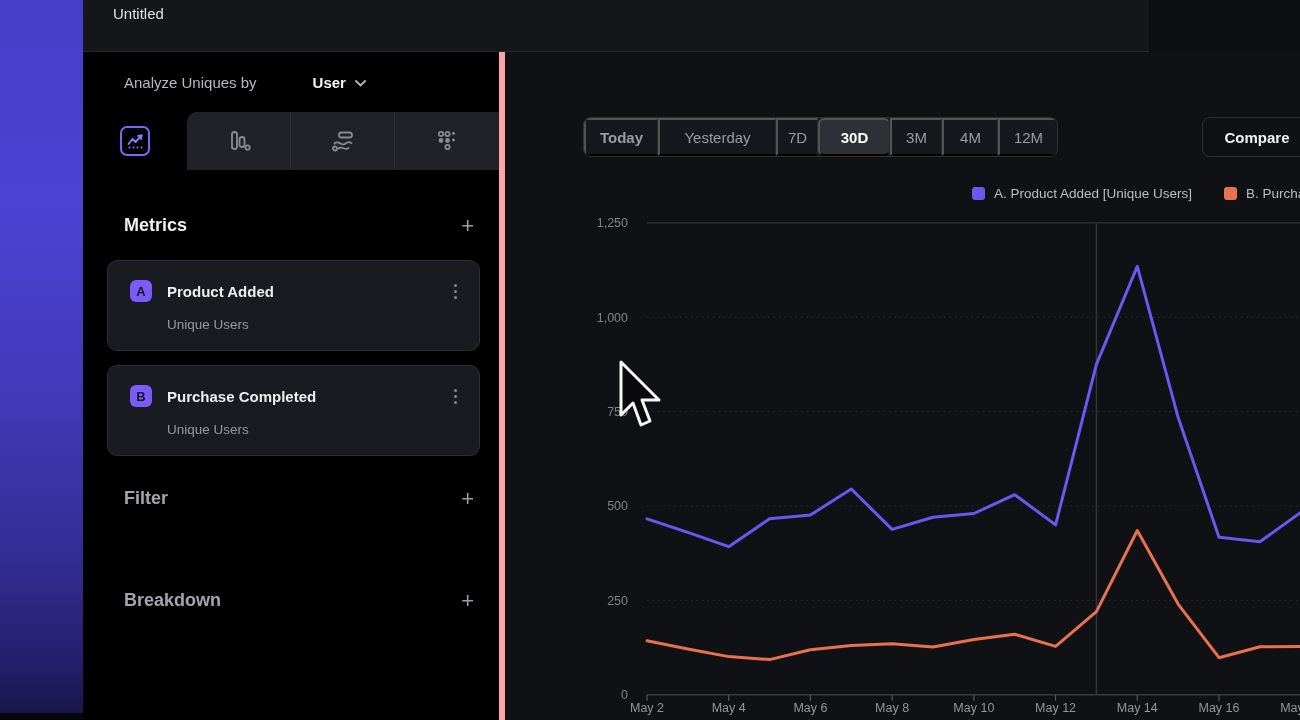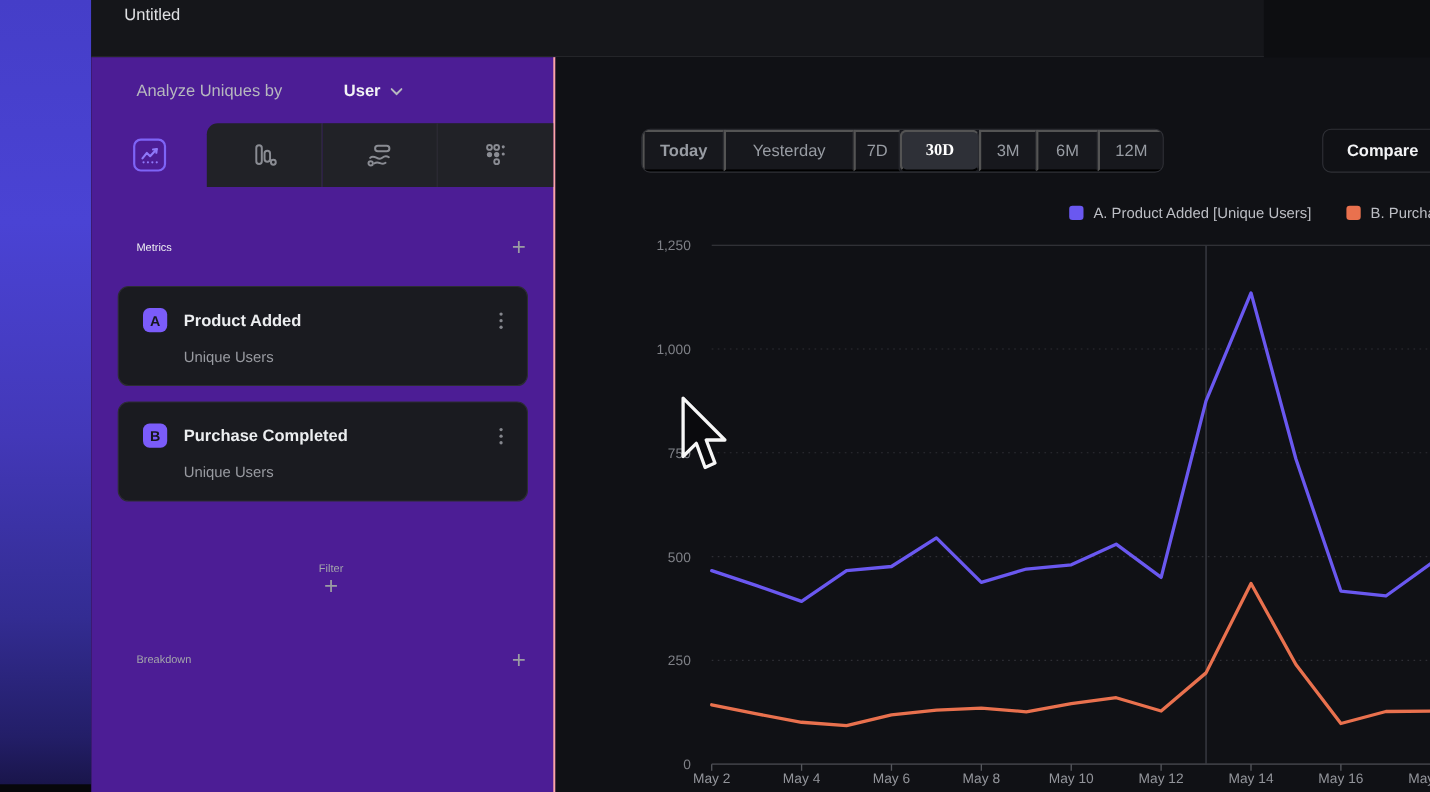--- a/index.html
+++ b/index.html
@@ -12,35 +12,35 @@
     background:linear-gradient(180deg,#453ec8 0%,#4a43d4 28%,#4338b8 55%,#332c92 78%,#231e68 93%,#181446 100%); }
   .wallpaper .bottom-edge { position:absolute; left:0; bottom:0; width:100%; height:7px; background:#07070a; }
 
   
   .app { position:absolute; left:83px; top:0; width:1066px; height:720px; background:#15161a; }
 
   .topbar { position:absolute; left:0; top:0; width:100%; height:52px; border-bottom:1px solid #26272c; }
   .topbar .title { position:absolute; left:30px; top:0; line-height:28px; font-size:15px; color:#dfe0e3; font-weight:500; }
 
   
-  .sidebar { position:absolute; left:0; top:52px; width:422px; height:668px; background:#4c1d95; border-right:2px solid #fca5a5; }
+  .sidebar { position:absolute; left:0; top:52px; width:422px; height:668px; background:#000000; border-right:6px solid #fca5a5; }
   .analyze-row { position:absolute; left:0; top:0; width:100%; height:60px; display:flex; align-items:center; padding-left:41px; gap:9px; }
   .analyze-prefix { font-size:15px; color:#b6b8be; }
   .analyze-value { font-size:15px; color:#f2f3f5; font-weight:700;padding-left:47px; }
   .chev { margin-top:2px; }
 
   .tabstrip { position:absolute; left:0; top:60px; width:100%; height:58px; display:flex; }
   .tab { width:105.5px; height:58px; display:flex; align-items:center; justify-content:center; background:#212227; border-right:1px solid #2f3036; }
   .tab.first { background:transparent; border-right:none; }
   .tab.r2 { border-top-left-radius:10px; }
   .tab.last { border-right:none; }
   .sel-iconbox { width:30px; height:30px; border:2px solid #7e64f7; border-radius:7px; display:flex; align-items:center; justify-content:center; }
 
   .section-row { position:absolute; left:41px; right:25px; display:flex; align-items:center; justify-content:space-between; }
-  .section-label { font-size:10px; font-weight:400; color:#eef0f2; }
+  .section-label { font-size:18px; font-weight:700; color:#eef0f2; }
   .section-label.dim { color:#a3a5ab; }
   .plus { font-size:22px; font-weight:300; color:#9b9da3; line-height:20px; cursor:default; }
 
   .metric-card { position:absolute; left:24px; width:373px; height:91px; border:1px solid #2c2d33; border-radius:10px; background:#1a1b20; }
   .metric-top { position:absolute; left:22px; top:19px; right:18px; display:flex; align-items:center; }
   .badge { width:22px; height:22px; border-radius:6px; background:#7b5cfa; color:#16171d; font-size:13px; font-weight:700; display:flex; align-items:center; justify-content:center; }
   .metric-name { margin-left:15px; font-size:15px; font-weight:700; color:#eceef0; flex:1; }
   .kebab { display:flex; flex-direction:column; gap:3px; padding:2px 4px; }
   .kebab i { width:3px; height:3px; border-radius:50%; background:#85878d; }
   .metric-sub { position:absolute; left:59px; top:56px; font-size:13.5px; color:#989aa0; }
@@ -154,21 +154,21 @@
           <span class="metric-name">Purchase Completed</span>
           <span class="kebab">
               <i></i>
               <i></i>
               <i></i>
             </span>
         </div>
         <div class="metric-sub">Unique Users</div>
       </div>
 
-      <div class="section-row" style="top:460px;flex-direction:column;">
+      <div class="section-row" style="top:436px;">
         <span class="section-label dim">Filter</span>
         <span class="plus">+</span>
       </div>
 
       <div class="section-row" style="top:538px;">
         <span class="section-label dim">Breakdown</span>
         <span class="plus">+</span>
       </div>
 
     </div>
@@ -208,23 +208,23 @@
           <line x1="795.712" y1="642.7" x2="795.712" y2="648.7" stroke="#55575d" stroke-width="1.2"></line>
           <text x="795.712" y="660" text-anchor="middle" fill="#93959b" font-size="12.5" font-family="Liberation Sans, sans-serif">May 18</text>
           <polyline points="142.0,466.8 182.9,480.4 223.7,494.7 264.6,466.8 305.4,463.0 346.3,437.0 387.1,477.4 428.0,465.3 468.9,461.5 509.7,442.7 550.6,472.9 591.4,312.4 632.3,214.3 673.1,365.3 714.0,485.3 754.9,489.8 795.7,460.4" fill="none" stroke="#6a58f0" stroke-width="3" stroke-linejoin="round" stroke-linecap="round"></polyline>
           <polyline points="142.0,588.7 182.9,597.0 223.7,604.6 264.6,607.6 305.4,597.8 346.3,593.6 387.1,591.7 428.0,595.1 468.9,587.6 509.7,582.3 550.6,594.4 591.4,559.7 632.3,478.5 673.1,552.1 714.0,605.7 754.9,594.8 795.7,594.4" fill="none" stroke="#e9714e" stroke-width="3" stroke-linejoin="round" stroke-linecap="round"></polyline>
         </svg>
 
       <div class="range-group">
         <button class="range-btn" style="width:74px;font-weight:bold;">Today</button>
         <button class="range-btn" style="width:118px;">Yesterday</button>
         <button class="range-btn" style="width:42px;">7D</button>
-        <button class="range-btn selected" style="width:72px;font-family:Liberation Serif, serif;">30D</button>
+        <button class="range-btn selected" style="width:72px;">30D</button>
         <button class="range-btn" style="width:52px;">3M</button>
-        <button class="range-btn" style="width:56px;">6M</button>
+        <button class="range-btn" style="width:56px;">4M</button>
         <button class="range-btn last" style="width:59px;">12M</button>
       </div>
 
       <button class="compare-btn">Compare</button>
 
       <div class="legend-item" style="left:439px;">
         <span class="legend-swatch" style="background: rgb(106, 88, 240);"></span>
         <span class="legend-label">A. Product Added [Unique Users]</span>
       </div>
       <div class="legend-item" style="left:691px;">

